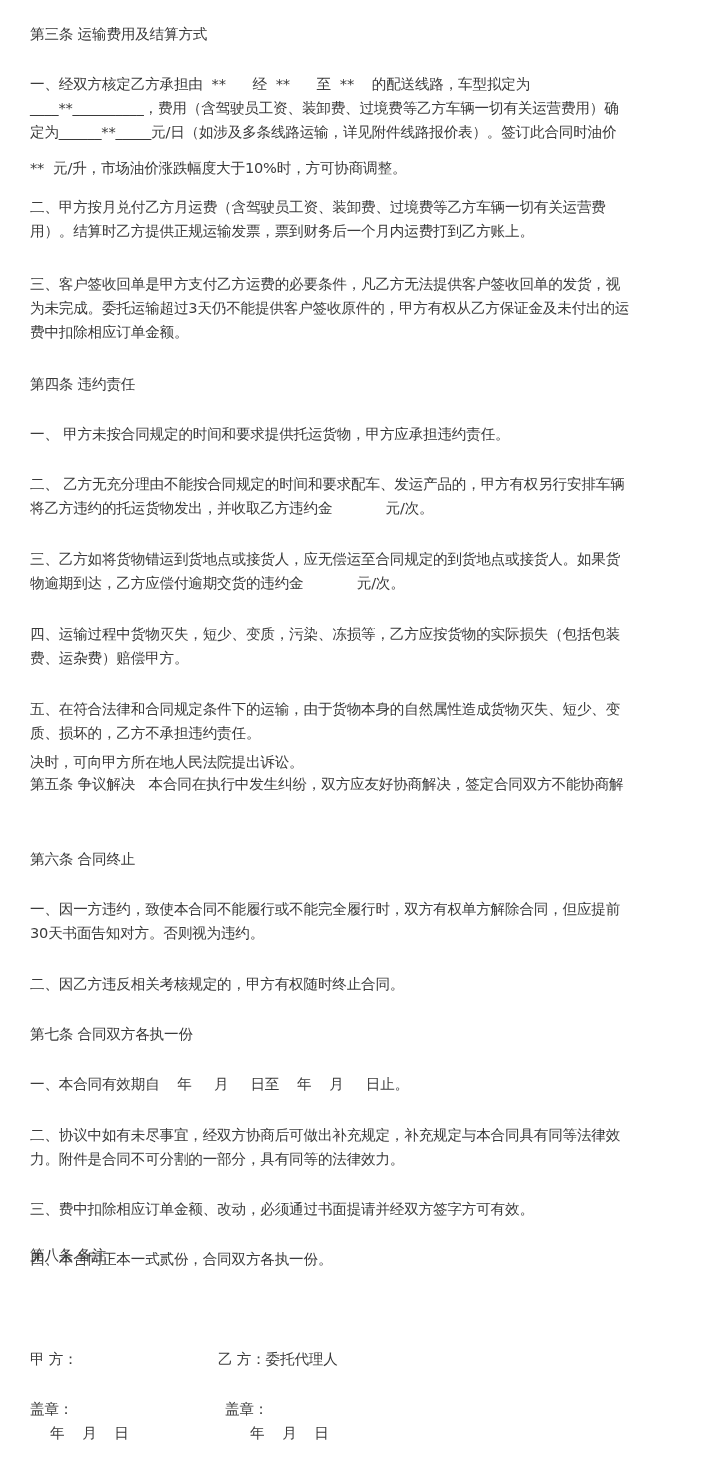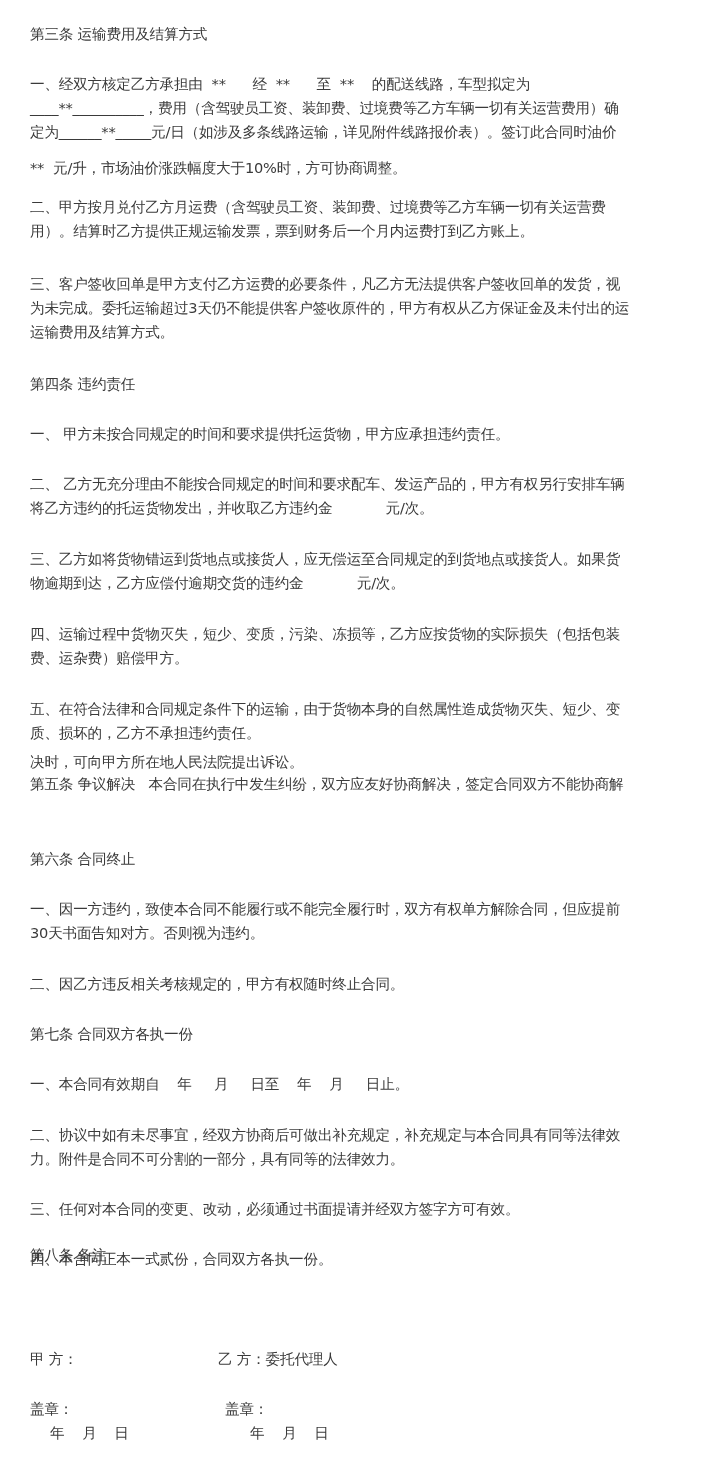--- a/index.html
+++ b/index.html
@@ -19,21 +19,21 @@
   <div class="line" style="top:50px">一、经双方核定乙方承担由  **      经  **      至  **    的配送线路，车型拟定为</div>
   <div class="line" style="top:74px">____**__________，费用（含驾驶员工资、装卸费、过境费等乙方车辆一切有关运营费用）确</div>
   <div class="line" style="top:98px">定为______**_____元/日（如涉及多条线路运输，详见附件线路报价表）。签订此合同时油价</div>
   <div class="line" style="top:134px">**  元/升，市场油价涨跌幅度大于10%时，方可协商调整。</div>
 
   <div class="line" style="top:173px">二、甲方按月兑付乙方月运费（含驾驶员工资、装卸费、过境费等乙方车辆一切有关运营费</div>
   <div class="line" style="top:197px">用）。结算时乙方提供正规运输发票，票到财务后一个月内运费打到乙方账上。</div>
 
   <div class="line" style="top:250px">三、客户签收回单是甲方支付乙方运费的必要条件，凡乙方无法提供客户签收回单的发货，视</div>
   <div class="line" style="top:274px">为未完成。委托运输超过3天仍不能提供客户签收原件的，甲方有权从乙方保证金及未付出的运</div>
-  <div class="line" style="top:298px">运输费用及结算方式。</div>
+  <div class="line" style="top:298px">费中扣除相应订单金额。</div>
 
   <div class="line heading" style="top:350px">第四条 违约责任</div>
 
   <div class="line" style="top:400px">一、 甲方未按合同规定的时间和要求提供托运货物，甲方应承担违约责任。</div>
 
   <div class="line" style="top:450px">二、 乙方无充分理由不能按合同规定的时间和要求配车、发运产品的，甲方有权另行安排车辆</div>
   <div class="line" style="top:474px">将乙方违约的托运货物发出，并收取乙方违约金            元/次。</div>
 
   <div class="line" style="top:525px">三、乙方如将货物错运到货地点或接货人，应无偿运至合同规定的到货地点或接货人。如果货</div>
   <div class="line" style="top:549px">物逾期到达，乙方应偿付逾期交货的违约金            元/次。</div>
@@ -54,21 +54,21 @@
 
   <div class="line" style="top:950px">二、因乙方违反相关考核规定的，甲方有权随时终止合同。</div>
 
   <div class="line heading" style="top:1000px">第七条 合同双方各执一份</div>
 
   <div class="line" style="top:1050px">一、本合同有效期自    年     月     日至    年    月     日止。</div>
 
   <div class="line" style="top:1101px">二、协议中如有未尽事宜，经双方协商后可做出补充规定，补充规定与本合同具有同等法律效</div>
   <div class="line" style="top:1125px">力。附件是合同不可分割的一部分，具有同等的法律效力。</div>
 
-  <div class="line" style="top:1175px">三、任何对本合同的变更、改动，必须通过书面提请并经双方签字方可有效。</div>
+  <div class="line" style="top:1175px">三、费中扣除相应订单金额、改动，必须通过书面提请并经双方签字方可有效。</div>
 
   <div class="line" style="top:1225px">四、本合同正本一式贰份，合同双方各执一份。</div>
 
   <div class="line heading" style="top:1221px">第八条 备注</div>
 
   <div class="line" style="top:1325px; left:0px">甲 方：</div>
   <div class="line" style="top:1325px; left:188px">乙 方：委托代理人</div>
 
   <div class="line" style="top:1375px; left:0px">盖章：</div>
   <div class="line" style="top:1375px; left:195px">盖章：</div>

